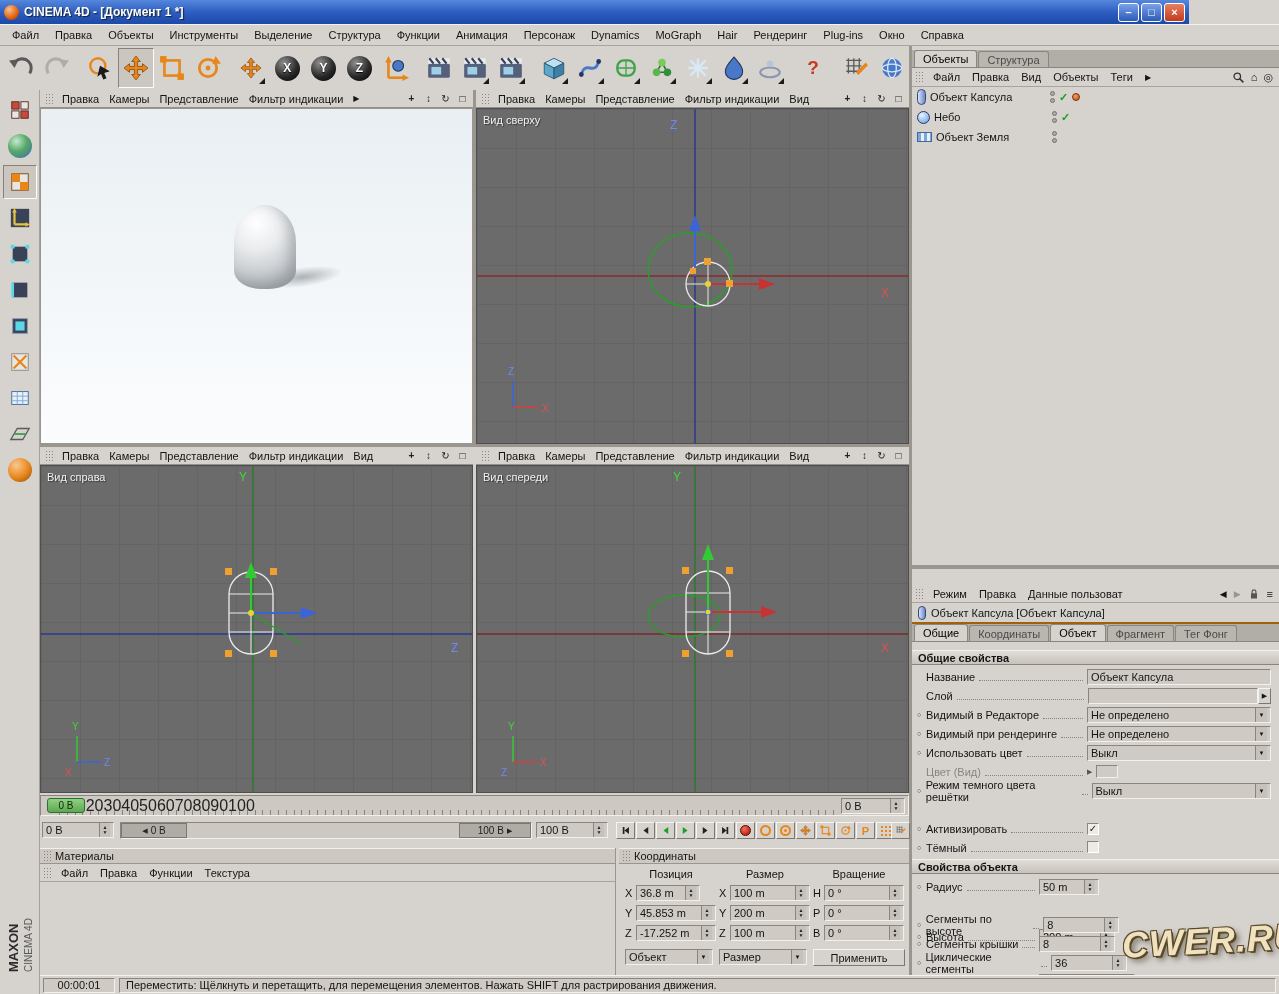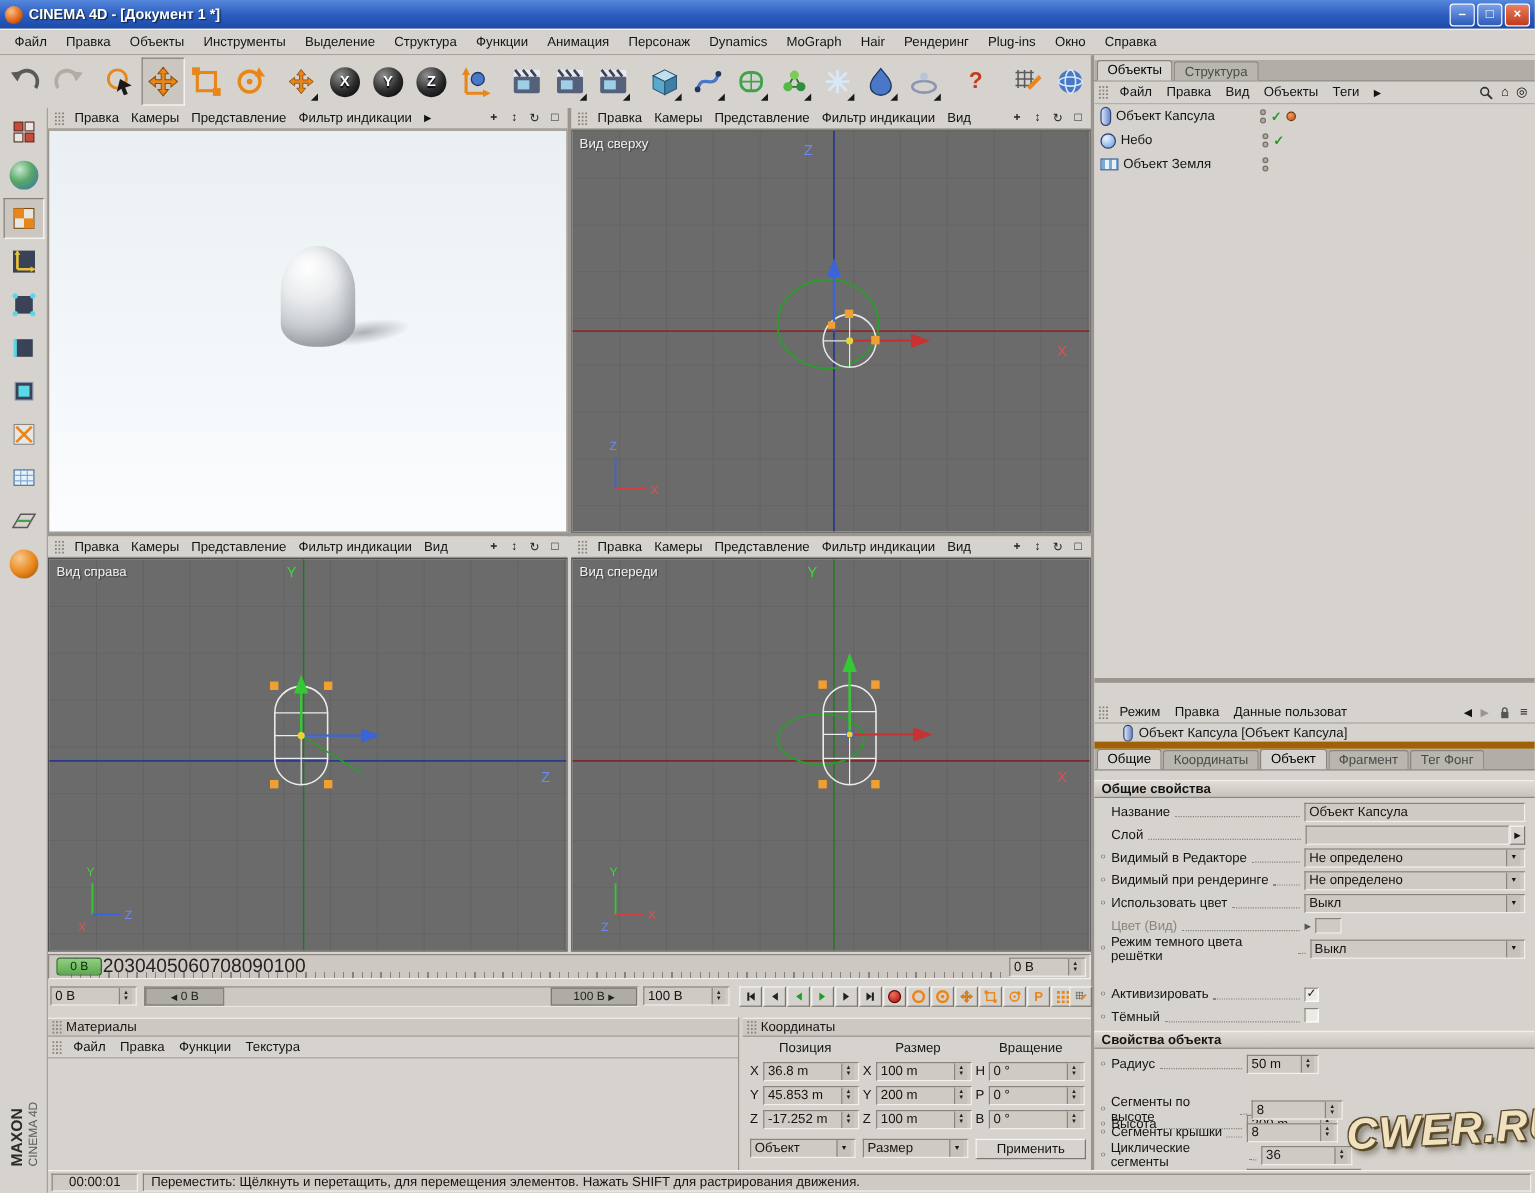--- a/index.html
+++ b/index.html
@@ -2,21 +2,21 @@
 <html><head>
 <meta charset="utf-8">
 <style>
 *{box-sizing:border-box;margin:0;padding:0}
 html,body{width:1279px;height:994px}
 body{font-family:"Liberation Sans",sans-serif;font-size:11px;color:#141414;background:#D6D3CE;position:relative;overflow:hidden}
 .p{position:absolute}
 .fx{display:flex;align-items:center}
 svg text{font-family:"Liberation Sans",sans-serif}
 
-#titlebar{left:0;top:0;width:1279px;height:24px;background:linear-gradient(180deg,#5587DC 0%,#2B5BBE 55%,#1B4AA8 100%);display:flex;align-items:center;padding:0 4px;gap:5px}
+#titlebar{left:0;top:0;width:1189px;height:24px;background:linear-gradient(180deg,#5587DC 0%,#2B5BBE 55%,#1B4AA8 100%);display:flex;align-items:center;padding:0 4px;gap:5px}
 #titlebar .ttl{color:#fff;font-weight:bold;font-size:12px;text-shadow:1px 1px 1px #123}
 .applogo{width:15px;height:15px;border-radius:50%;background:radial-gradient(circle at 35% 30%,#F8C08A,#E06010 60%,#902800)}
 .winbtns{margin-left:auto;display:flex;gap:2px}
 .wbtn{width:21px;height:19px;border-radius:3px;border:1px solid #fff;display:flex;align-items:center;justify-content:center;color:#fff;font-size:11px;font-weight:bold;background:linear-gradient(180deg,#7AA0E8,#2C5CB8)}
 .wbtn.close{background:linear-gradient(180deg,#E88060,#C23A1E)}
 
 #menubar{left:0;top:24px;width:1279px;height:22px;background:#D6D3CE;border-top:1px solid #F4F2EE;border-bottom:1px solid #A8A49D;display:flex;align-items:center;padding-left:4px}
 #menubar span{padding:3px 8px}
 
 #toolbar{left:0;top:46px;width:910px;height:44px;background:#D6D3CE;display:flex;align-items:center;padding-left:3px}
@@ -670,21 +670,21 @@
     <span style="margin-left:auto;display:flex;gap:7px;padding-right:6px;align-items:center">
       <span style="font-size:9px">◀</span>
       <span style="font-size:9px;color:#9A968F">▶</span>
       <svg width="12" height="12">
           <use href="#s-lock"></use>
         </svg>
       <span>≡</span>
     </span>
   </div>
 
-  <div class="p fx" style="left:0;top:557px;width:367px;height:21px;padding-left:24px;gap:5px;border-bottom:6px solid #a16207">
+  <div class="p fx" style="left:0;top:557px;width:367px;height:21px;padding-left:6px;gap:5px;border-bottom:2px solid #a16207">
     <span class="icap" style="width:8px;height:14px"></span>
     <span>Объект Капсула [Объект Капсула]</span>
   </div>
 
   <div class="tstrip p" style="left:0;top:578px;width:367px;height:18px">
     <span class="tb on">Общие</span>
     <span class="tb">Координаты</span>
     <span class="tb on">Объект</span>
     <span class="tb">Фрагмент</span>
     <span class="tb">Тег Фонг</span>
@@ -978,21 +978,21 @@
   <div class="phead">
     <span class="grip"></span>
     <span>Координаты</span>
   </div>
   <div class="p" style="left:6px;top:20px;width:92px;text-align:center">Позиция</div>
   <div class="p" style="left:100px;top:20px;width:92px;text-align:center">Размер</div>
   <div class="p" style="left:194px;top:20px;width:92px;text-align:center">Вращение</div>
 
   <div class="p fx" style="left:6px;top:37px;gap:2px">
       <span style="width:9px">X</span>
-      <span class="fld" style="width:80px">
+      <span class="fld" style="width:64px">
         <span>36.8 m</span>
         <span class="spin"></span>
       </span>
     </div>
   <div class="p fx" style="left:6px;top:57px;gap:2px">
       <span style="width:9px">Y</span>
       <span class="fld" style="width:80px">
         <span>45.853 m</span>
         <span class="spin"></span>
       </span>

